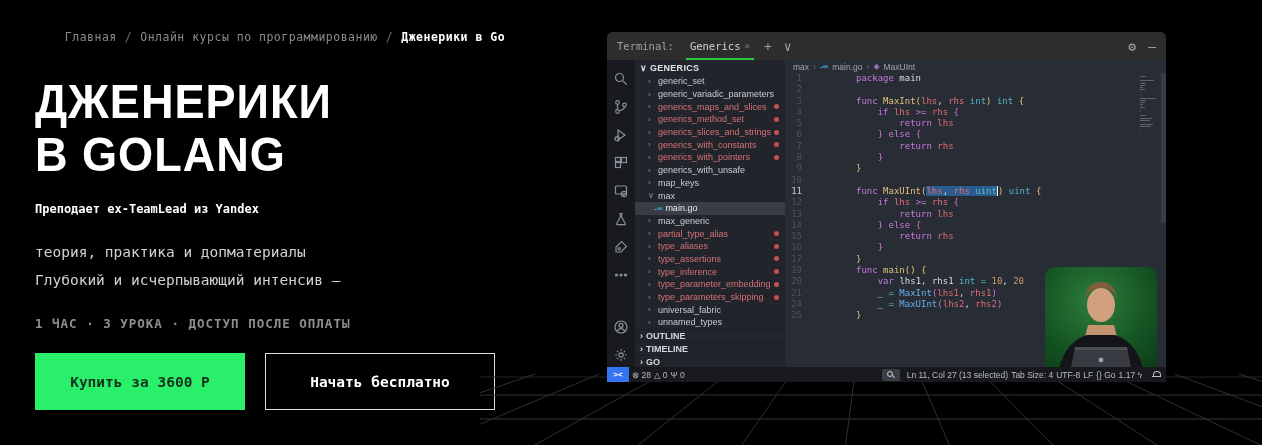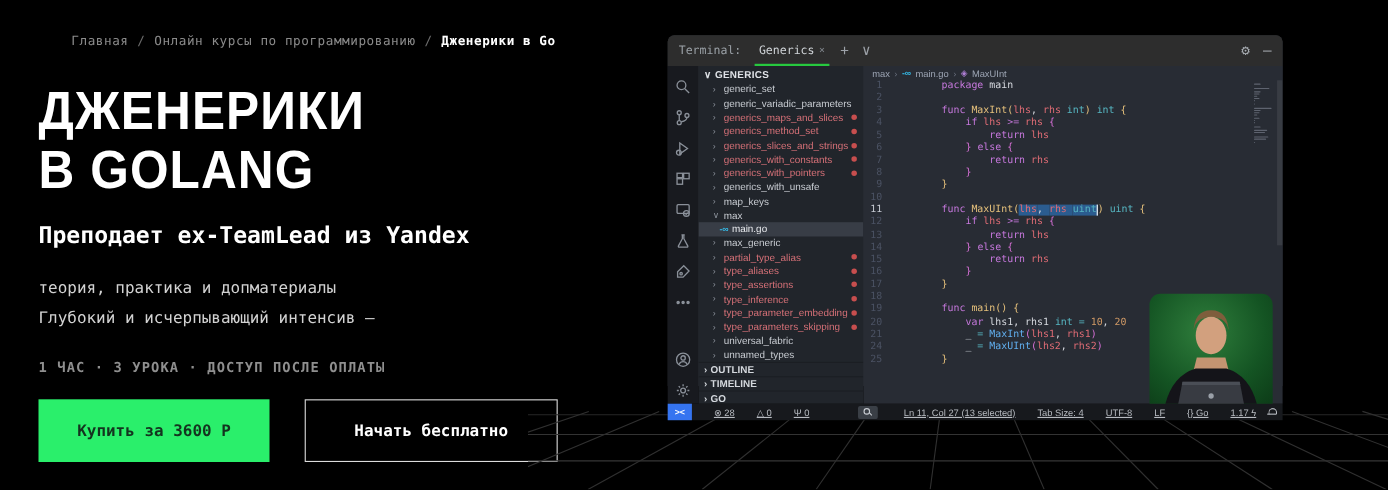--- a/index.html
+++ b/index.html
@@ -9,26 +9,26 @@
 
   
   .hero { position:absolute; left:35px; top:30px; width:500px; color:#fff; }
   .bc { font-family:"DejaVu Sans Mono", monospace; font-size:11.5px; color:#8b8b8b; letter-spacing:.5px;text-align:center; }
   .bc .bc-item { cursor:pointer; }
   .bc .bc-sep { margin:0 8px; color:#6d6d6d; }
   .bc .bc-current { color:#fff; font-weight:bold; }
   .hero-title { margin-top:30px; font-size:47px; line-height:51px; font-weight:700;
                 color:#fff; letter-spacing:1px; transform:scale(.96,1.04); transform-origin:left top; }
   .hero-sub { margin-top:26px; font-family:"DejaVu Sans Mono", monospace; font-weight:bold;
-              font-size:21px; color:#fff; }
+              font-size:12px; color:#fff; }
   .hero-desc { margin-top:22px; font-family:"DejaVu Sans Mono", monospace; font-size:14.5px;
                line-height:28px; color:#d2d2d2; }
   .hero-meta { margin-top:22px; font-family:"DejaVu Sans Mono", monospace; font-weight:bold;
                font-size:12.5px; color:#8f8f8f; letter-spacing:1px; }
-  .hero-btns { margin-top:22px; display:flex; gap:32px; }
+  .hero-btns { margin-top:22px; display:flex; gap:20px; }
   .btn { height:57px; display:flex; align-items:center; justify-content:center;
          font-family:"DejaVu Sans Mono", monospace; font-weight:bold; font-size:14.5px; cursor:pointer; }
   .btn-buy { width:210px; background:#2aef6b; color:#14331f; border:none; }
   .btn-free { width:230px; background:transparent; color:#fff; border:1px solid #dcdcdc; }
 
   
   .floor { position:absolute; left:480px; top:368px; width:782px; height:77px; }
 
   
   .vsc { position:absolute; left:607px; top:32px; width:559px; height:319px;
@@ -98,21 +98,21 @@
   
   .webcam { position:absolute; right:9px; top:207px; width:112px; height:114px;
             border-radius:10px; overflow:hidden;
             background:radial-gradient(circle at 45% 30%, #2f7e3c 0%, #145423 55%, #0a3414 100%); }
 
   
   .statusbar { height:15px; background:#17191d; display:flex; align-items:center;
                color:#b8bcc2; font-size:8.5px; padding-right:6px; }
   .sb-remote { height:15px; width:22px; background:#3574f0; color:#fff; font-weight:bold;
                display:flex; align-items:center; justify-content:center; font-size:8px; cursor:pointer; }
-  .sb-item { margin-left:20px; cursor:pointer; white-space:nowrap;text-decoration:underline; }
+  .sb-item { margin-left:3px; cursor:pointer; white-space:nowrap; }
   .sb-right { margin-left:auto; display:flex; align-items:center; }
   .sb-zoombox { width:18px; height:12px; background:#3a3f46; border-radius:2px; margin-right:4px;
                 display:flex; align-items:center; justify-content:center; cursor:pointer; }
   .mag { position:relative; width:7px; height:7px; }
   .mag::before { content:""; position:absolute; left:0; top:0; width:4px; height:4px;
                  border:1px solid #c9cdd3; border-radius:50%; }
   .mag::after { content:""; position:absolute; left:4.5px; top:4.5px; width:3px; height:1px;
                 background:#c9cdd3; transform:rotate(45deg); }
   .bell { position:relative; width:8px; height:9px; margin-left:10px; cursor:pointer; }
   .bell::before { content:""; position:absolute; left:1px; top:1px; width:6px; height:5px;
@@ -432,24 +432,20 @@
             <span class="num">15</span>
             <pre><span class="tk-fg">        </span><span class="tk-kw">return </span><span class="tk-pr">rhs</span></pre>
           </div>
           <div class="cl">
             <span class="num">16</span>
             <pre><span class="tk-fg">    </span><span class="tk-b2">}</span></pre>
           </div>
           <div class="cl">
             <span class="num">17</span>
             <pre><span class="tk-b1">}</span></pre>
-          </div>
-          <div class="cl">
-            <span class="num">18</span>
-            <pre></pre>
           </div>
           <div class="cl">
             <span class="num">19</span>
             <pre><span class="tk-kw">func </span><span class="tk-fn">main</span><span class="tk-b1">()</span><span class="tk-fg"> </span><span class="tk-b1">{</span></pre>
           </div>
           <div class="cl">
             <span class="num">20</span>
             <pre><span class="tk-fg">    </span><span class="tk-kw">var </span><span class="tk-fg">lhs1, rhs1 </span><span class="tk-ty">int </span><span class="tk-eq">= </span><span class="tk-num">10</span><span class="tk-fg">, </span><span class="tk-num">20</span></pre>
           </div>
           <div class="cl">

